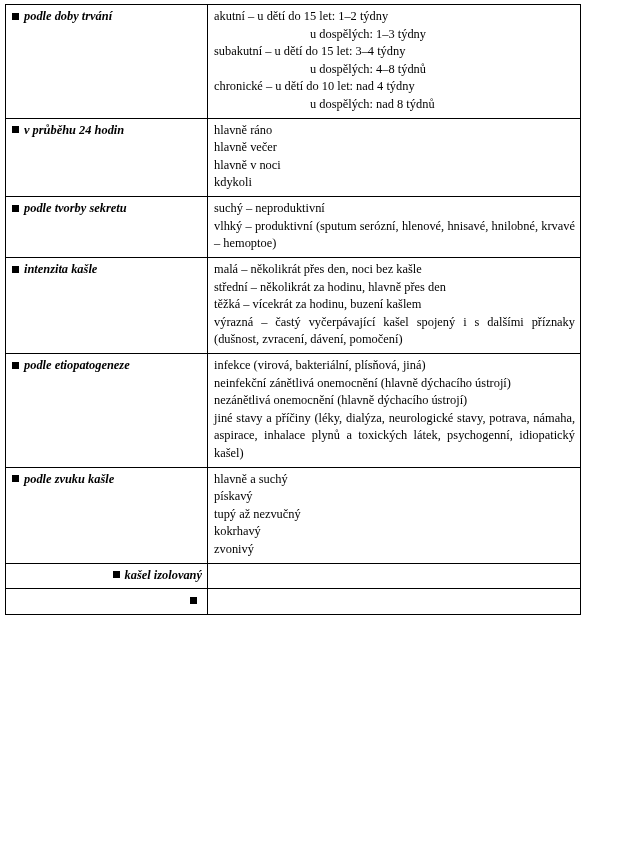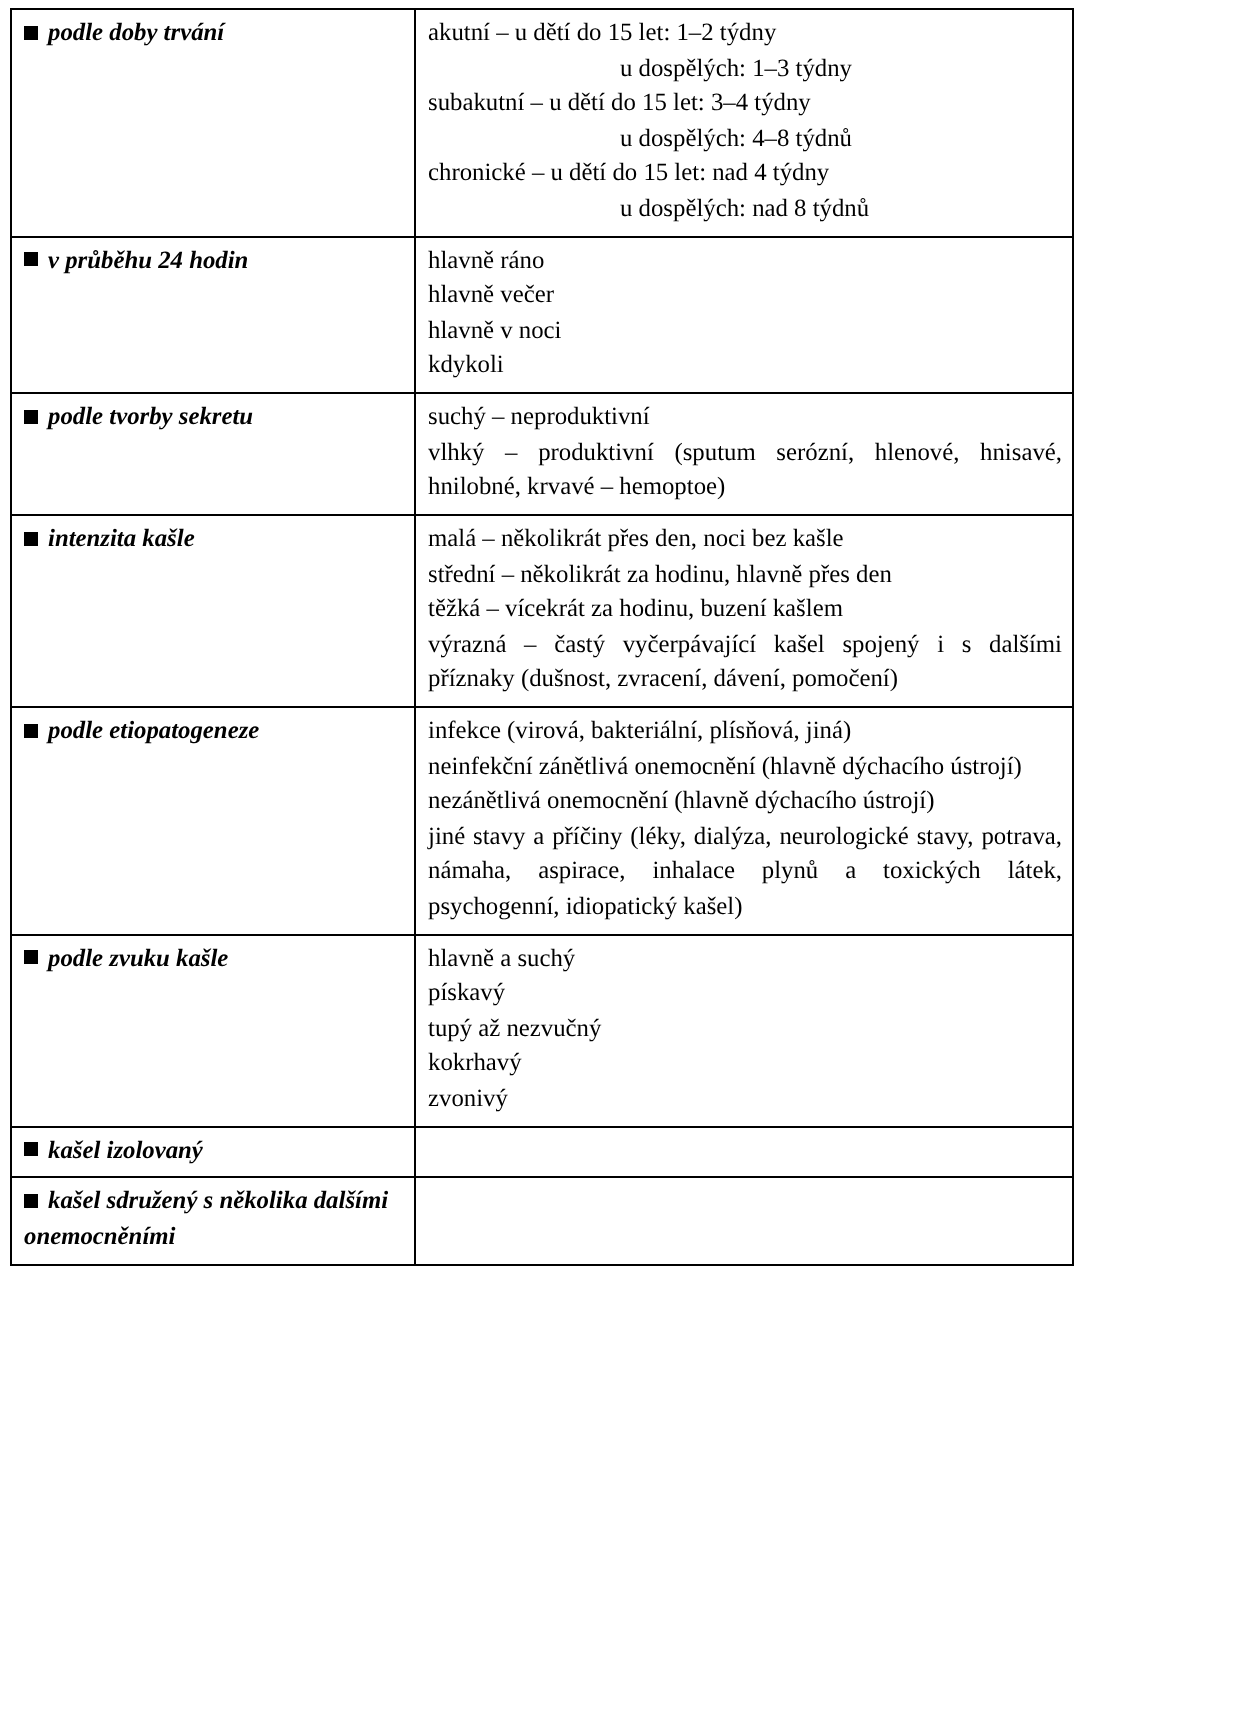--- a/index.html
+++ b/index.html
@@ -16,21 +16,21 @@
   }
   .page {
     position: relative;
     width: 618px;
     height: 861px;
     box-sizing: border-box;
     padding: 4px 5px 4px 5px;
   }
   table.cough-table {
     border-collapse: collapse;
-    width: 532px;
+    width: 576px;
     table-layout: fixed;
     border: 1.6px solid #000;
   }
   table.cough-table td {
     border: 1.2px solid #000;
     vertical-align: top;
     padding: 3px 5px 4px 6px;
     font-size: 12.4px;
     line-height: 1.42;
   }
@@ -63,40 +63,41 @@
   td.det .line.justify {
     text-align: justify;
     text-align-last: left;
     white-space: normal;
   }
   td.det .line.indent {
     padding-left: 96px;
   }
   td.cat.full {
     width: 190px;
+    text-align: right;
   }
   .spacer-cell {
     border-left: 1.2px solid #000;
   }
 </style>
 </head>
 <body>
 
 <div class="page">
   <table class="cough-table">
     <tbody>
 
       <tr>
         <td class="cat"><span class="bullet"></span><span class="catlabel">podle doby trvání</span></td>
         <td class="det">
           <span class="line">akutní – u dětí do 15 let: 1–2 týdny</span>
           <span class="line indent">u dospělých: 1–3 týdny</span>
           <span class="line">subakutní – u dětí do 15 let: 3–4 týdny</span>
           <span class="line indent">u dospělých: 4–8 týdnů</span>
-          <span class="line">chronické – u dětí do 15 let: nad 4 týdny</span>
+          <span class="line">chronické – u dětí do 10 let: nad 4 týdny</span>
           <span class="line indent">u dospělých: nad 8 týdnů</span>
         </td>
       </tr>
 
       <tr>
         <td class="cat"><span class="bullet"></span><span class="catlabel">v průběhu 24 hodin</span></td>
         <td class="det">
           <span class="line">hlavně ráno</span>
           <span class="line">hlavně večer</span>
           <span class="line">hlavně v noci</span>
@@ -144,20 +145,20 @@
           <span class="line">zvonivý</span>
         </td>
       </tr>
 
       <tr>
         <td class="cat full"><span class="bullet"></span><span class="catlabel">kašel izolovaný</span></td>
         <td class="det spacer-cell">&nbsp;</td>
       </tr>
 
       <tr>
-        <td class="cat full"><span class="bullet"></span><span class="catlabel">kašel sdružený s několika dalšími onemocněními</span></td>
+        <td class="cat full"><span class="bullet"></span></td>
         <td class="det spacer-cell">&nbsp;</td>
       </tr>
 
 
     </tbody>
   </table>
 </div>
 
 </body></html>

